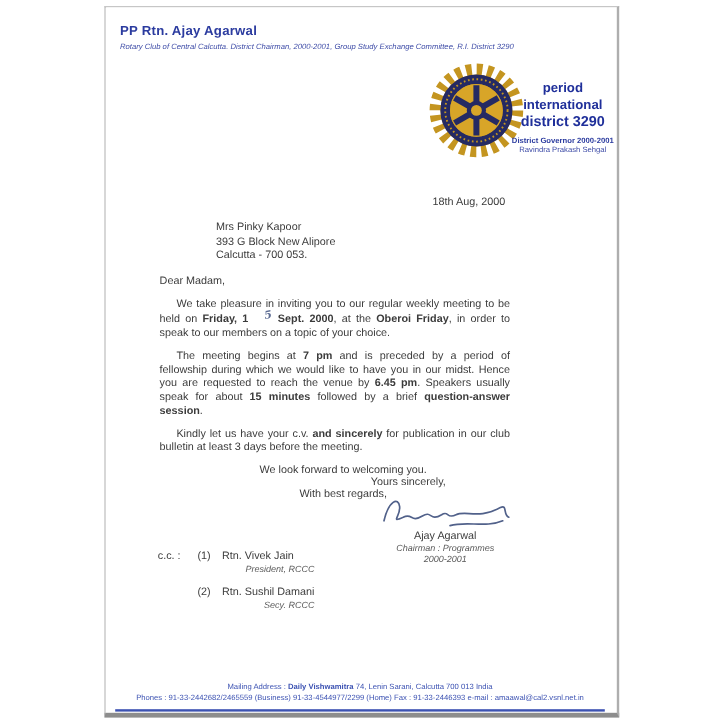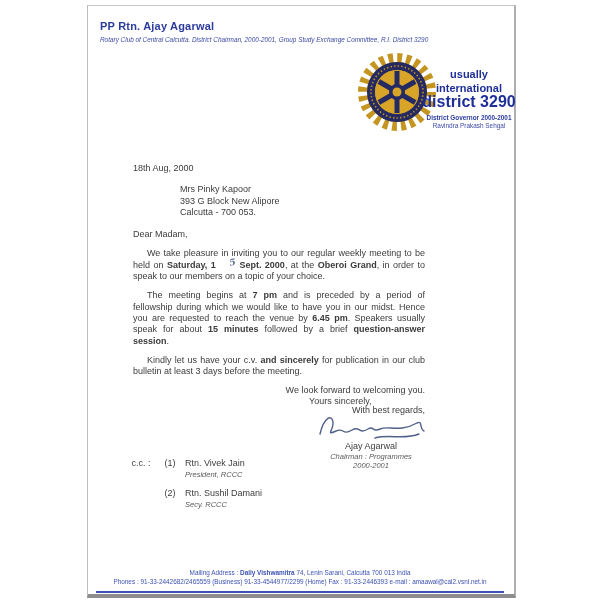--- a/index.html
+++ b/index.html
@@ -10,50 +10,50 @@
          border-right:2px solid #aeaeae;border-bottom:4px solid #8d8d8d;}
 
   
   .hdr-name{position:absolute;left:12px;top:14px;font-size:11px;font-weight:bold;color:#2b3b9f;letter-spacing:.2px;}
   .hdr-sub{position:absolute;left:12px;top:30px;font-size:6.4px;font-style:italic;color:#3c4aa6;white-space:nowrap;}
 
   
   .wheel{position:absolute;left:269px;top:46px;width:80px;height:80px;}
   .logo-text{position:absolute;left:334px;top:62px;width:94px;text-align:center;color:#1f2f9a;line-height:13.5px;}
   .logo-l1,.logo-l2{font-size:11px;font-weight:bold;}
-  .logo-l3{font-size:16px;font-weight:bold;}
+  .logo-l3{font-size:12px;font-weight:bold;}
   .gov-label{font-size:6.4px;font-weight:bold;margin-top:5px;line-height:8px;color:#2b3b9f;}
   .gov-name{font-size:6.4px;line-height:8px;color:#3c4aa6;}
 
   
   .content{position:absolute;left:45px;top:157px;width:292px;font-size:9px;line-height:11.3px;color:#3b3b3b;}
-  .date{text-align:left;padding-right:4px;}
+  .date{text-align:right;padding-right:4px;}
   .recipient{margin:10px 0 0 47px;}
   .salutation{margin-top:11px;}
   .content p{margin:8px 0 0 0;text-indent:14px;text-align:justify;}
-  .content p.noj{text-align:right;}
+  .content p.noj{text-align:center;}
   .b{font-weight:bold;}
   .hand{display:inline-block;transform:rotate(-10deg) translateY(-1.5px);color:#5c6c93;
         font-style:italic;font-family:"DejaVu Serif",serif;}
 
   
   .sig{position:absolute;left:215px;top:390px;width:136px;font-size:9px;line-height:11px;}
   .closing{padding-left:6px;}
   .sig svg{display:block;margin:2px 0 0 10px;}
   .signer-name{text-align:center;margin-top:-2px;}
   .signer-title,.signer-term{text-align:center;font-style:italic;font-size:7.5px;line-height:9px;color:#5a5a5a;}
 
   
   .cc{position:absolute;left:39px;top:452px;font-size:9px;line-height:11px;}
   .cc-row{display:flex;text-align:center;}
   .cc-gap{margin-top:9px;}
   .cc-label{width:28px;}
   .cc-indent{width:28px;}
   .cc-num{width:30px;}
-  .cc-sub{margin-left:58px;font-style:italic;font-size:7.5px;line-height:9px;color:#5a5a5a;margin-top:1px;}
+  .cc-sub{margin-left:58px;font-style:italic;font-size:7.5px;line-height:9px;color:#5a5a5a;margin-top:1px;text-align:right;}
 
   
   .footer{position:absolute;left:2px;top:563px;width:420px;text-align:center;
           color:#3c52b2;font-size:6.4px;line-height:8.6px;}
   .rule{position:absolute;left:8px;top:585px;width:408px;height:2px;background:#3c52b2;}
 </style>
 </head>
 <body>
 
 <div class="canvas">
@@ -75,36 +75,36 @@
         <line x1="40" y1="40" x2="40" y2="19" transform="rotate(180 40 40)"></line>
         <line x1="40" y1="40" x2="40" y2="19" transform="rotate(240 40 40)"></line>
         <line x1="40" y1="40" x2="40" y2="19" transform="rotate(300 40 40)"></line>
       </g>
       <circle cx="40" cy="40" r="8" fill="#252a63"></circle>
       <circle cx="40" cy="40" r="4.5" fill="#d8a528"></circle>
       <rect x="38.4" y="30" width="3.2" height="4" fill="#252a63"></rect>
     </svg>
 
     <div class="logo-text">
-      <div class="logo-l1">usually</div>
+      <div class="logo-l1">period</div>
       <div class="logo-l2">international</div>
       <div class="logo-l3">district 3290</div>
       <div class="gov-label">District Governor 2000-2001</div>
       <div class="gov-name">Ravindra Prakash Sehgal</div>
     </div>
 
     <div class="content">
       <div class="date">18th Aug, 2000</div>
       <div class="recipient">
         <div>Mrs Pinky Kapoor</div>
         <div>393 G Block New Alipore</div>
         <div>Calcutta - 700 053.</div>
       </div>
       <div class="salutation">Dear Madam,</div>
-      <p><span>We take pleasure in inviting you to our regular weekly meeting to be held on </span><span class="b">Saturday, 1</span><span class="b hand">5</span><span class="b"> Sept. 2000</span><span>, at the </span><span class="b">Oberoi Grand</span><span>, in order to speak to our members on a topic of your choice.</span></p>
+      <p><span>We take pleasure in inviting you to our regular weekly meeting to be held on </span><span class="b">Friday, 1</span><span class="b hand">5</span><span class="b"> Sept. 2000</span><span>, at the </span><span class="b">Oberoi Friday</span><span>, in order to speak to our members on a topic of your choice.</span></p>
       <p><span>The meeting begins at </span><span class="b">7 pm</span><span> and is preceded by a period of fellowship during which we would like to have you in our midst. Hence you are requested to reach the venue by </span><span class="b">6.45 pm</span><span>. Speakers usually speak for about </span><span class="b">15 minutes</span><span> followed by a brief </span><span class="b">question-answer session</span><span>.</span></p>
       <p><span>Kindly let us have your c.v. </span><span class="b">and sincerely</span><span> for publication in our club bulletin at least 3 days before the meeting.</span></p>
       <p class="noj">We look forward to welcoming you.</p>
       <p class="noj">With best regards,</p>
     </div>
 
     <div class="sig">
       <div class="closing">Yours sincerely,</div>
       <svg width="116" height="34" viewBox="0 0 116 34" aria-hidden="true">
         <g fill="none" stroke="#51618a" stroke-width="1.4" stroke-linecap="round">

